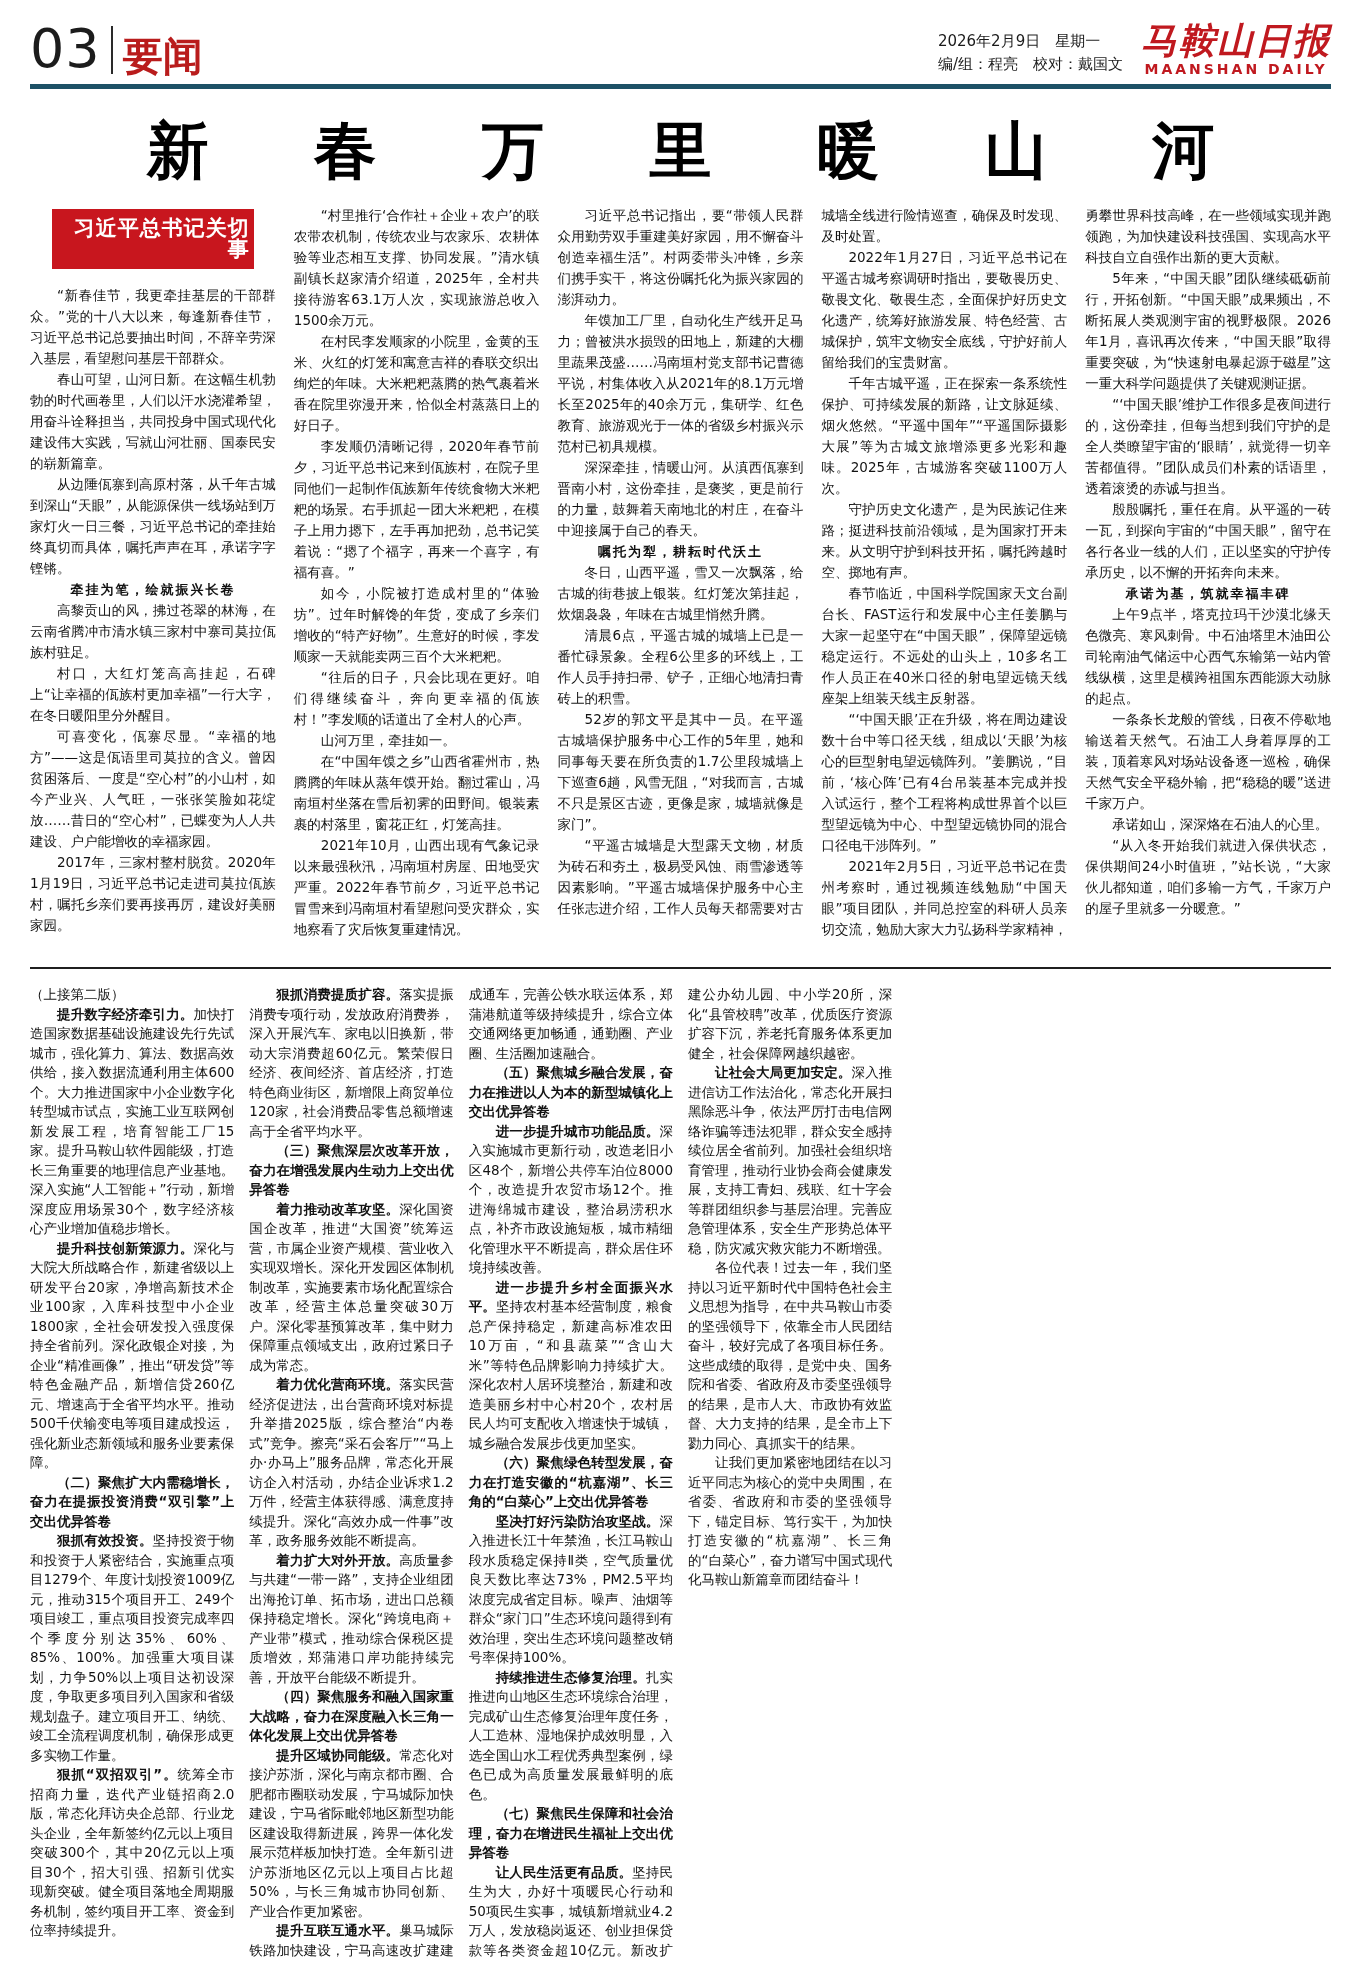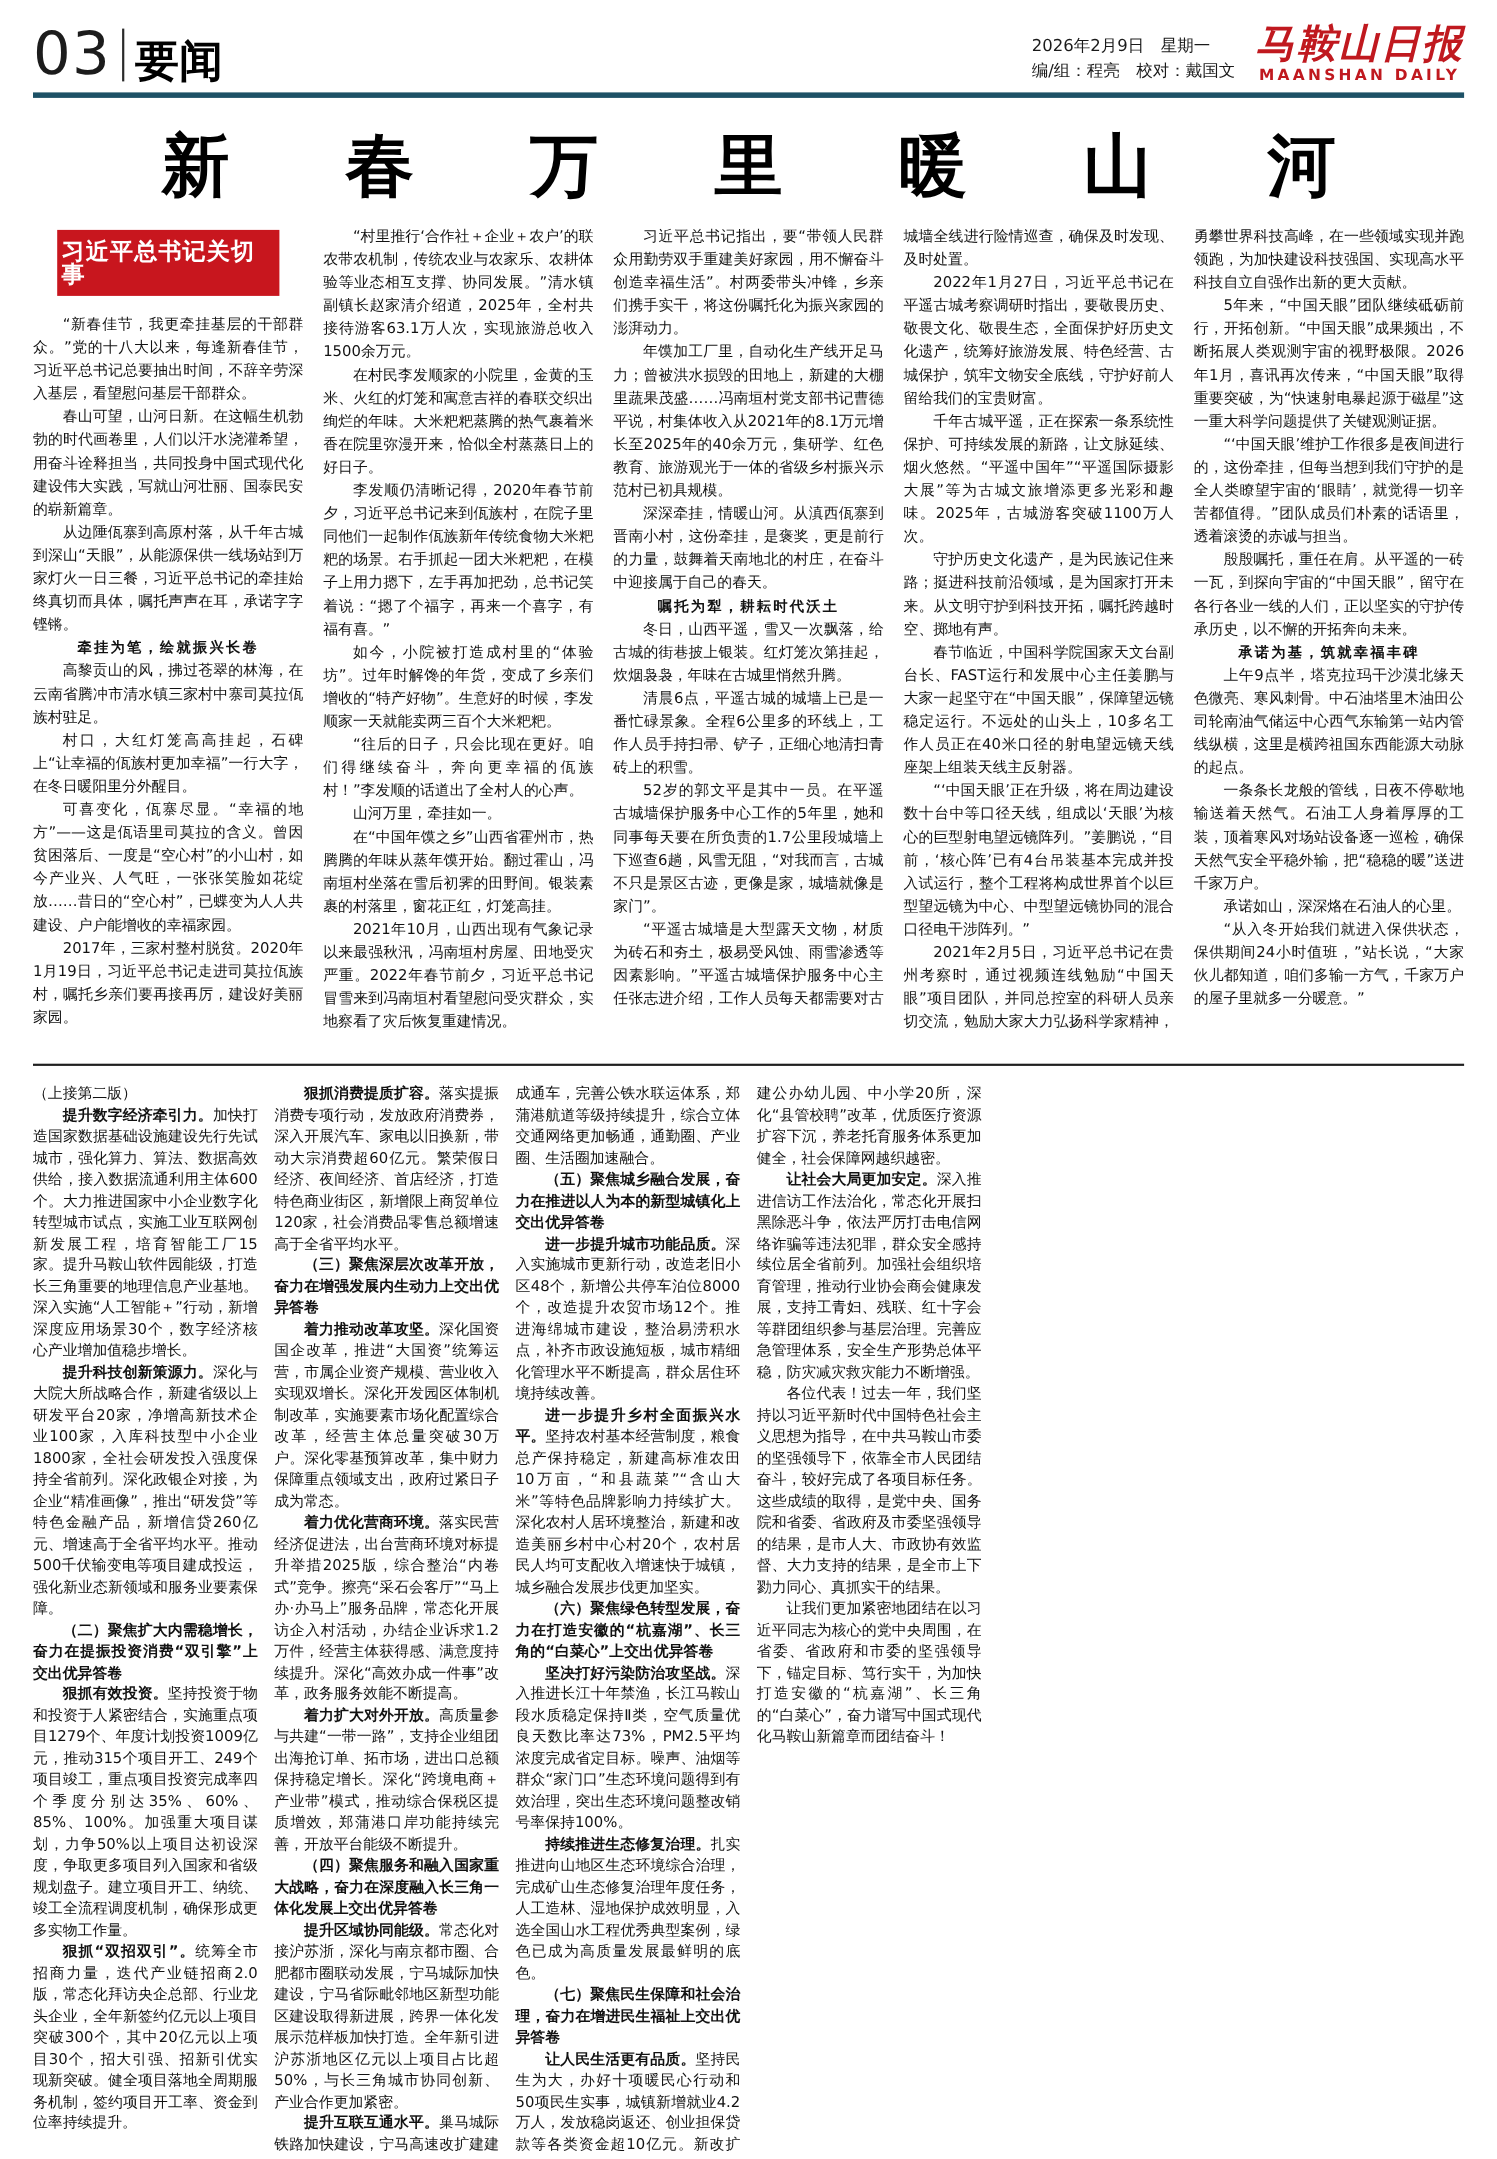--- a/index.html
+++ b/index.html
@@ -5,41 +5,41 @@
   html,body{margin:0;padding:0;background:#e8e8e4;}
   .sheet{
     width:1361px;height:1963px;background:#ffffff;margin:0 auto;
     font-family:"DejaVu Sans",sans-serif;color:#121212;
     box-sizing:border-box;padding:22px 30px 0 30px;overflow:hidden;
   }
   
   .masthead{display:flex;align-items:flex-end;padding-bottom:8px;border-bottom:5px solid #1d5166;}
   .pagenum{font-size:54px;line-height:1;font-weight:400;color:#1c1c1c;letter-spacing:1px;}
   .pipe{width:2px;height:48px;background:#2a2a2a;margin:0 10px 2px 10px;}
-  .section-name{font-size:40px;line-height:1;font-weight:bold;color:#000000;text-align:right;}
+  .section-name{font-size:40px;line-height:1;font-weight:bold;color:#b91c1c;text-align:right;}
   .head-right{margin-left:auto;display:flex;align-items:flex-end;}
   .date-block{text-align:left;font-size:15px;line-height:1.55;color:#1a1a1a;margin-right:18px;white-space:nowrap;}
   .brand{color:#c0191f;text-align:center;line-height:1;}
   .brand-cn{font-size:36px;font-weight:bold;font-style:italic;font-family:"DejaVu Serif","DejaVu Sans",serif;letter-spacing:2px;}
   .brand-en{font-size:14px;letter-spacing:3px;font-weight:bold;margin-top:4px;}
   
   .headline{
     text-align:center;font-size:62px;font-weight:900;color:#000;
     letter-spacing:42px;padding-left:42px;margin:28px 0 20px 0;line-height:1.1;
     white-space:nowrap;
   }
   
   .lead-article{
     height:748px;column-count:5;column-gap:18px;column-fill:auto;
     overflow:hidden;text-align:justify;font-size:13.5px;line-height:21px;
   }
   .lead-article p,.cont-article p{margin:0;text-indent:2em;}
   .kicker{
     background:#c8161e;color:#ffffff;font-weight:bold;font-size:21px;
-    text-align:left;padding:9px 4px;margin:4px 22px 16px 22px;
+    text-align:right;padding:9px 4px;margin:4px 22px 16px 22px;
     break-inside:avoid;letter-spacing:1px;
   }
   .subhead{
     font-weight:bold;text-align:center;font-size:13px;margin:11px 0 11px 0;
     text-indent:0 !important;break-after:avoid;letter-spacing:2px;
   }
   
   .article-divider{border:none;border-top:2px solid #1f1f1f;margin:14px 0 16px 0;}
   
   .cont-article{

